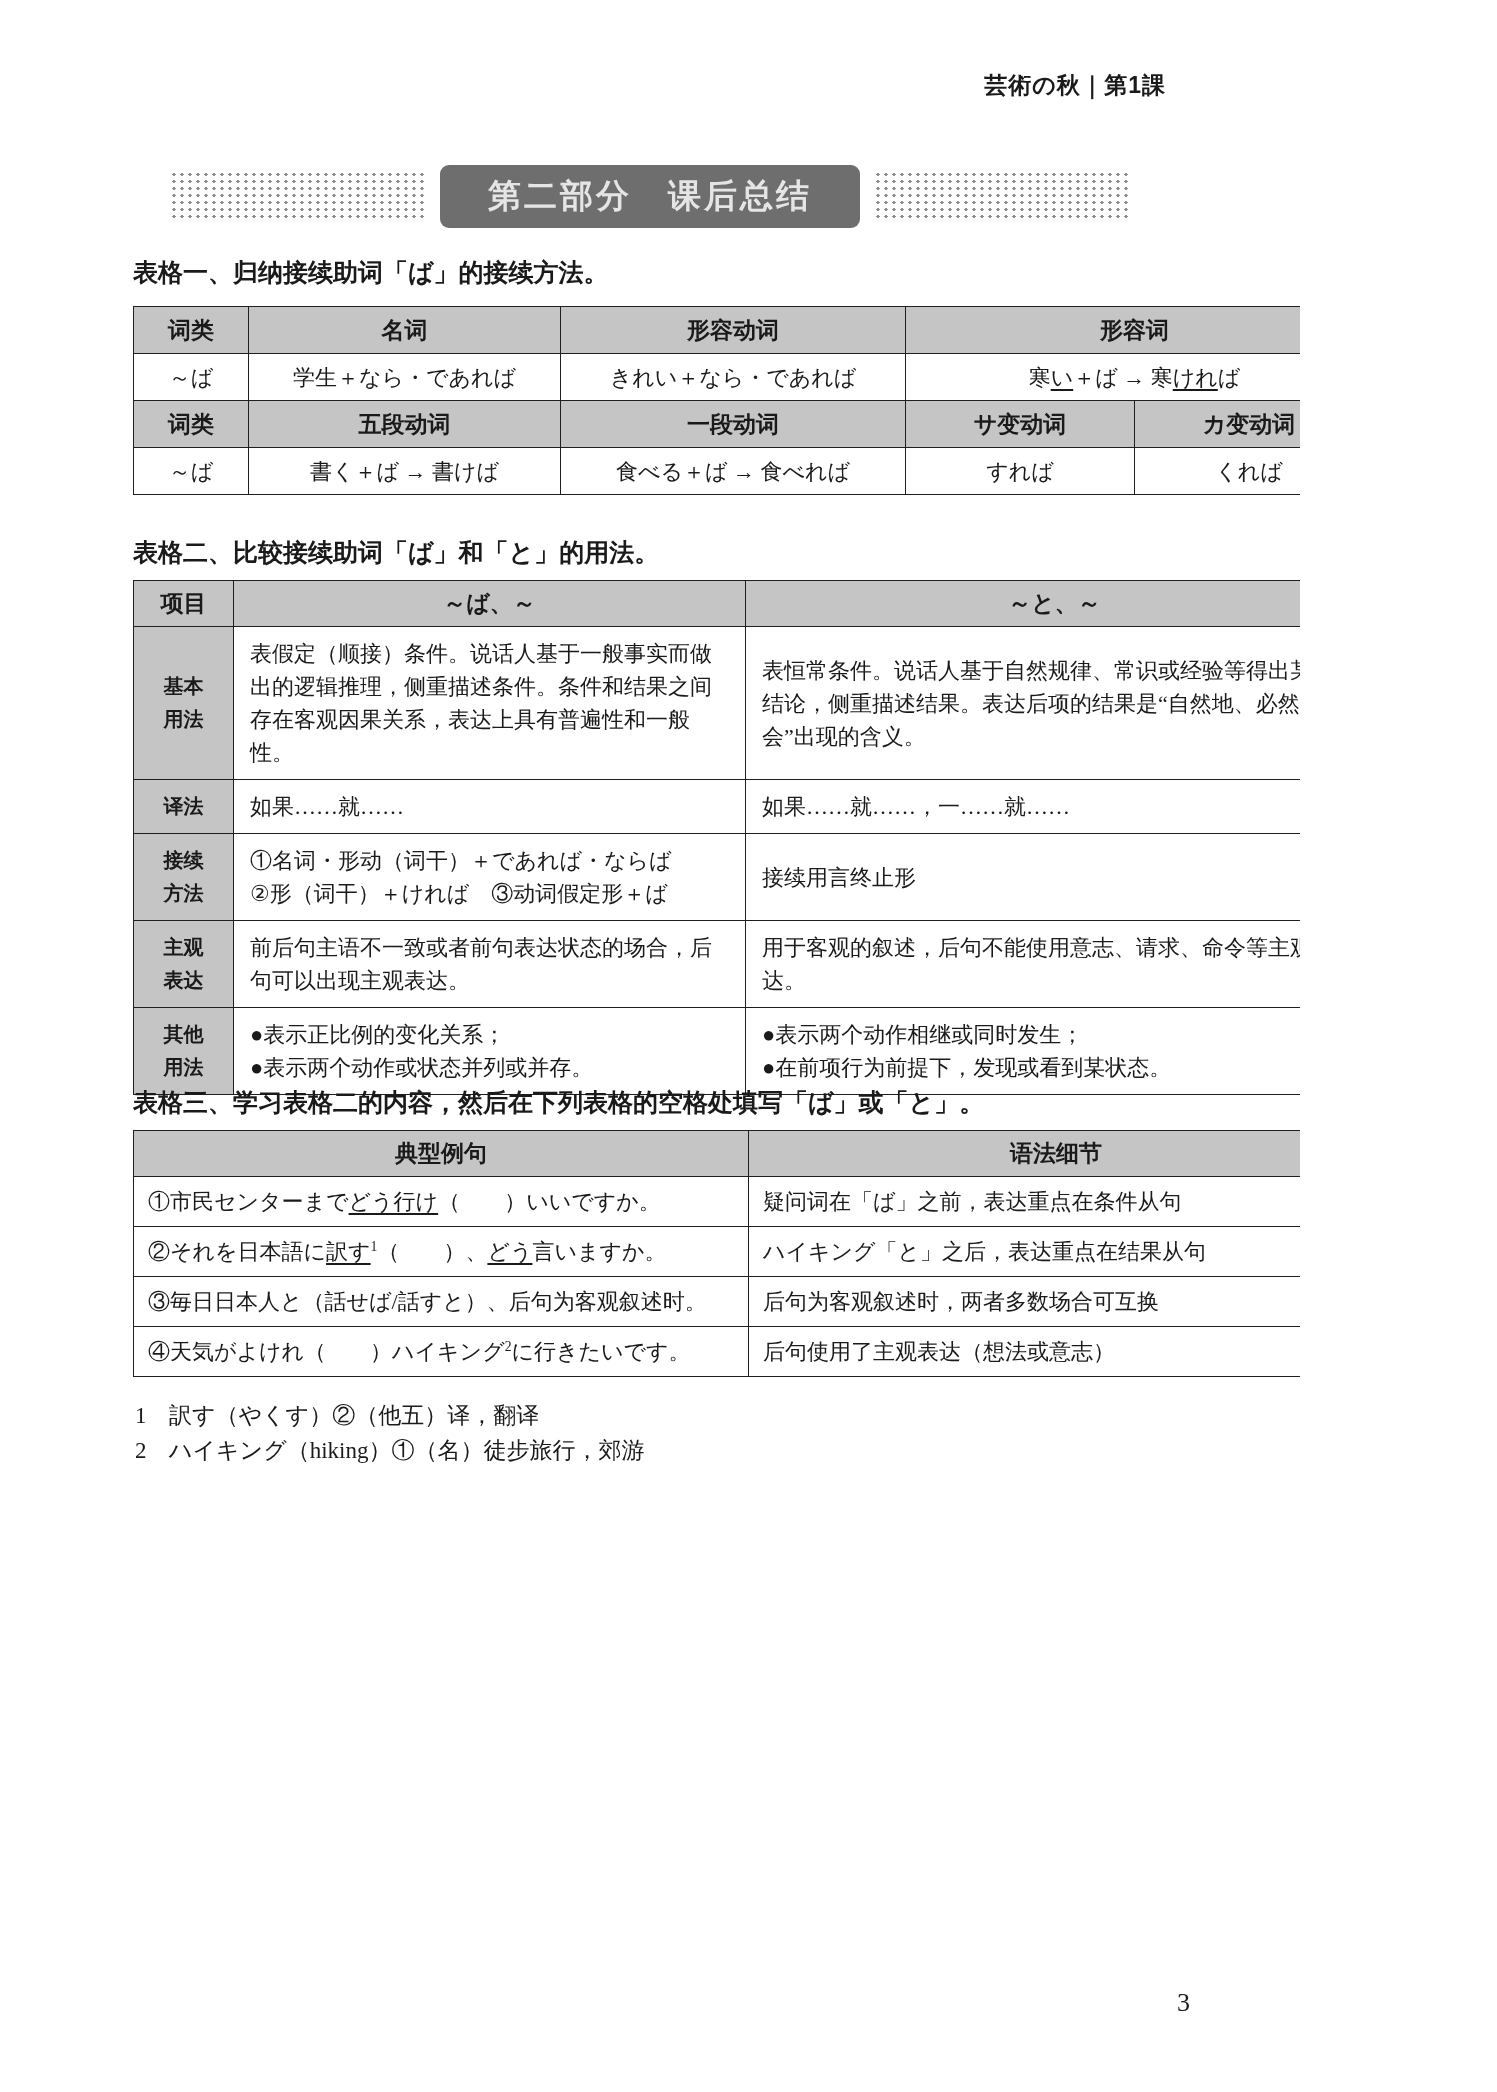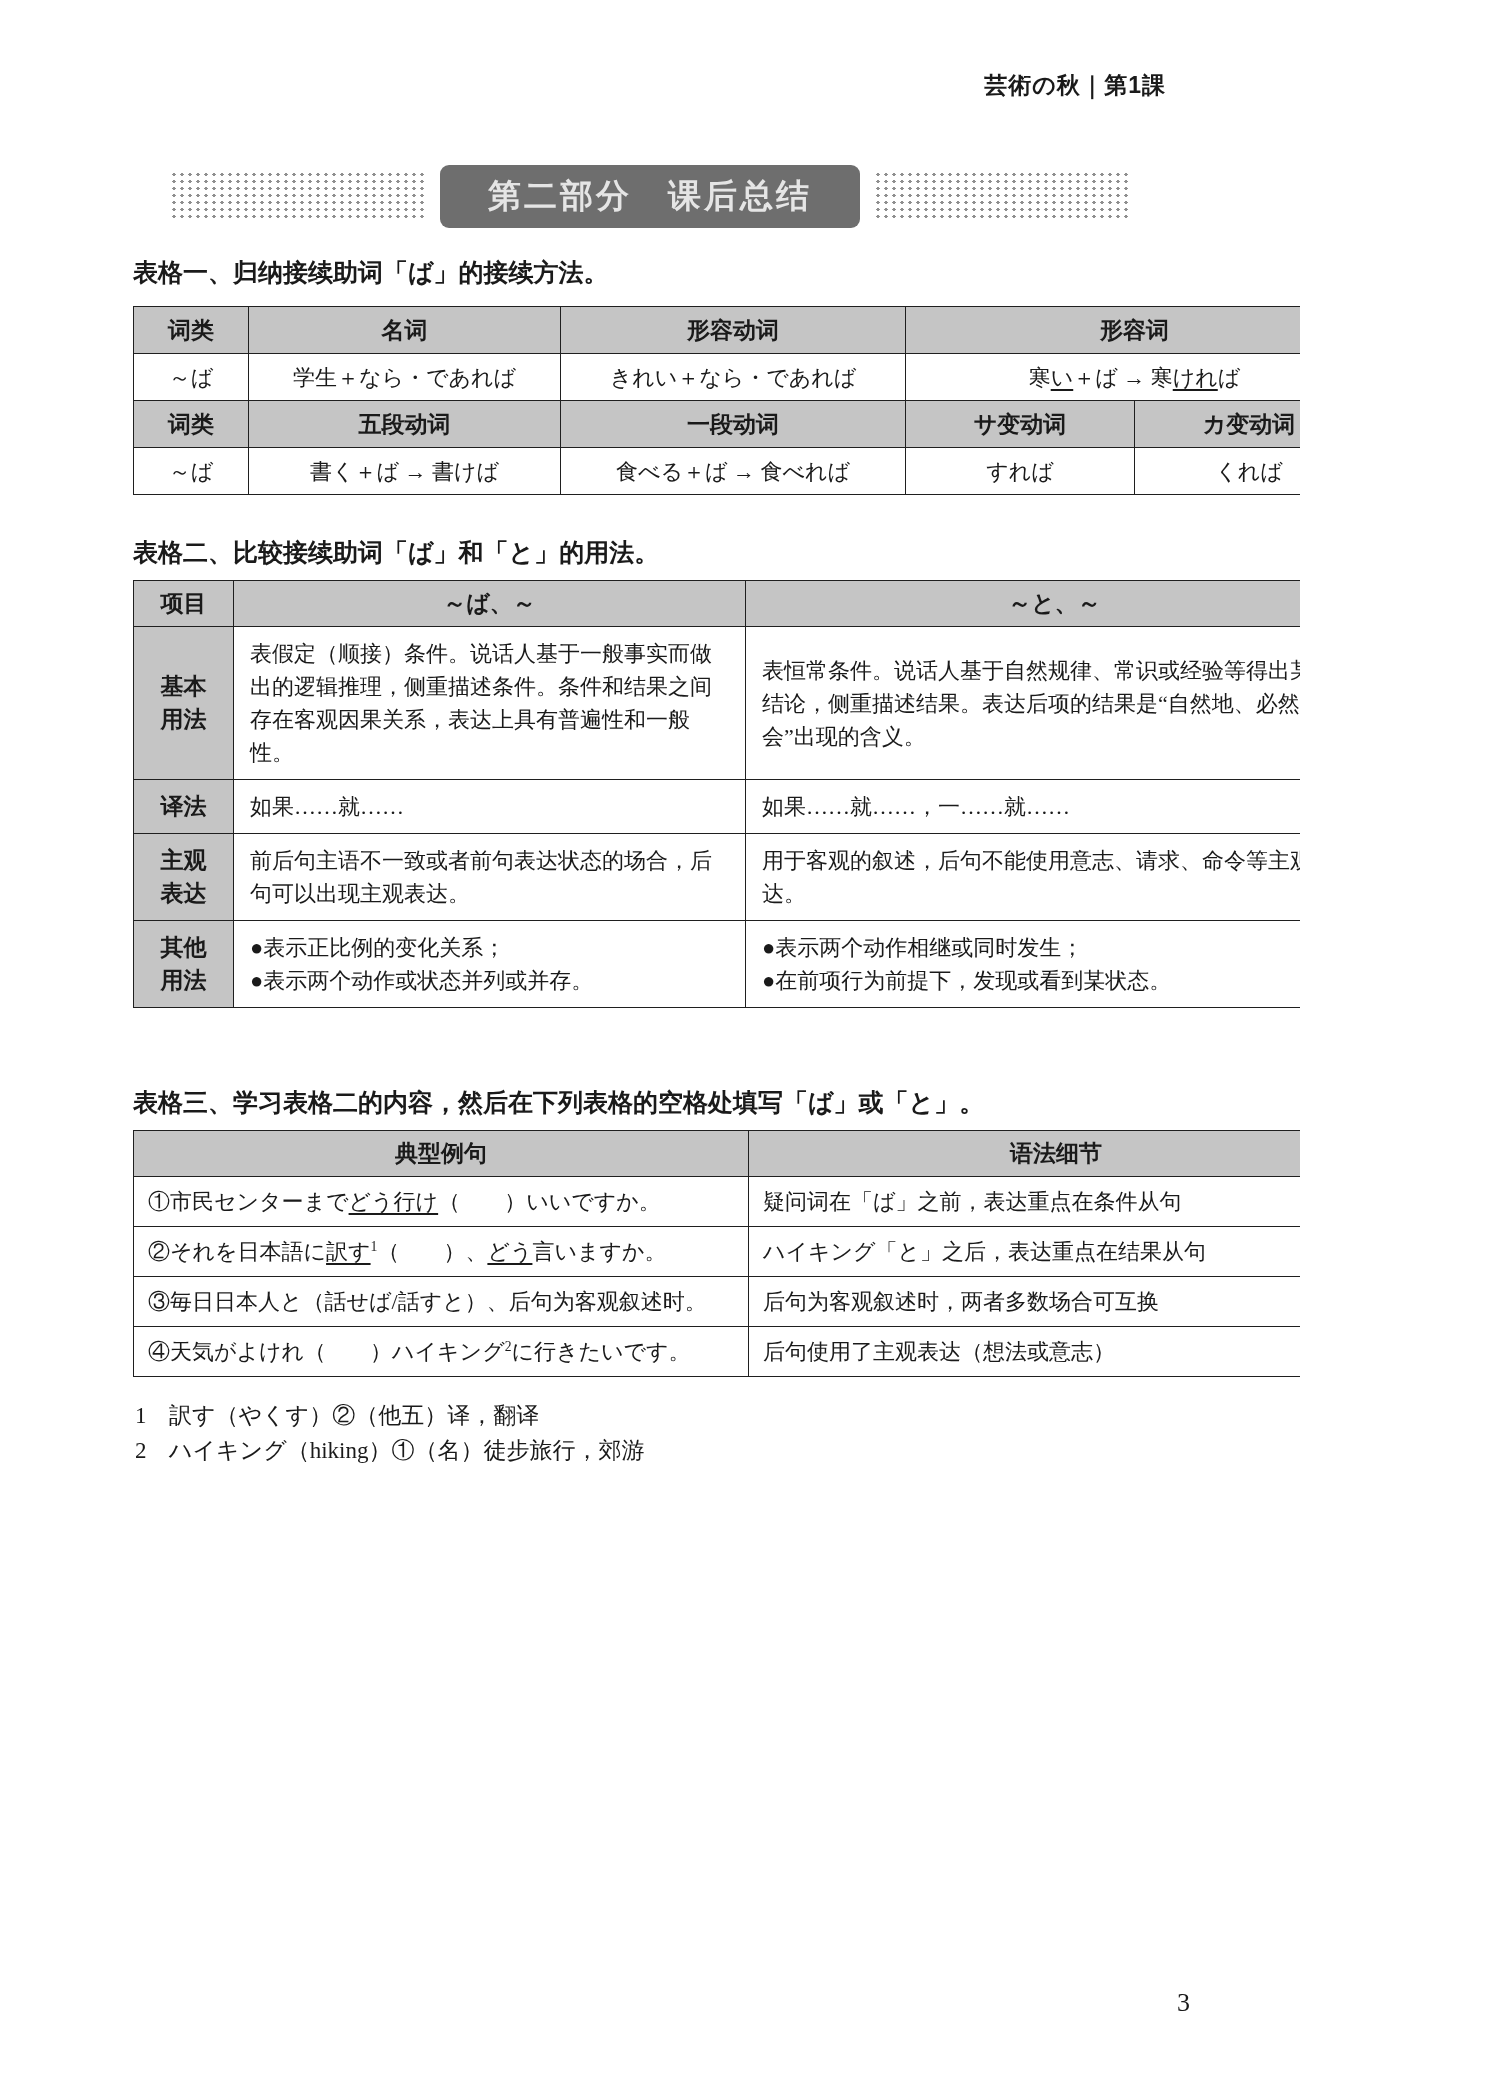--- a/index.html
+++ b/index.html
@@ -42,21 +42,21 @@
     font-size:22px; line-height:33px; padding:6px 14px;
   }
   .head td, .gray {
     background:#c5c5c5;
     font-family:"Liberation Sans","DejaVu Sans",sans-serif;
     font-weight:bold; font-size:23px; text-align:center;
   }
   .t1 td { text-align:center; height:47px; }
   .t2 .lbl {
     background:#c5c5c5; text-align:center; white-space:pre-line;
-    font-family:"Liberation Sans","DejaVu Sans",sans-serif; font-weight:bold; font-size:23px;
+    font-family:"Liberation Sans","DejaVu Sans",sans-serif; font-weight:bold; font-size:20px;
   }
   .t2 td.body { text-align:left; padding:10px 16px; white-space:pre-line; }
   .t3 td.body { text-align:left; height:50px; }
   .u { text-decoration:underline; text-underline-offset:4px; }
   sup { font-size:0.62em; vertical-align:super; line-height:0; }
   .footnotes { position:absolute; left:135px; font-size:23px; line-height:35px; }
   .footnote-line { display:block; }
   .fn-num { display:inline-block; min-width:34px; }
   .pagenum { position:absolute; right:110px; top:1988px; font-size:26px; }
 </style>
@@ -132,20 +132,27 @@
       <td class="lbl">基本
 用法</td>
       <td class="body">表假定（顺接）条件。说话人基于一般事实而做出的逻辑推理，侧重描述条件。条件和结果之间存在客观因果关系，表达上具有普遍性和一般性。</td>
       <td class="body">表恒常条件。说话人基于自然规律、常识或经验等得出某种结论，侧重描述结果。表达后项的结果是“自然地、必然会”出现的含义。</td>
     </tr>
     <tr style="height:52px;">
       <td class="lbl">译法</td>
       <td class="body">如果……就……</td>
       <td class="body">如果……就……，一……就……</td>
     </tr>
+    <tr style="height:84px;">
+      <td class="lbl">接续
+方法</td>
+      <td class="body">①名词・形动（词干）＋であれば・ならば
+②形（词干）＋ければ　③动词假定形＋ば</td>
+      <td class="body">接续用言终止形</td>
+    </tr>
     <tr style="height:78px;">
       <td class="lbl">主观
 表达</td>
       <td class="body">前后句主语不一致或者前句表达状态的场合，后句可以出现主观表达。</td>
       <td class="body">用于客观的叙述，后句不能使用意志、请求、命令等主观表达。</td>
     </tr>
     <tr style="height:80px;">
       <td class="lbl">其他
 用法</td>
       <td class="body">●表示正比例的变化关系；

